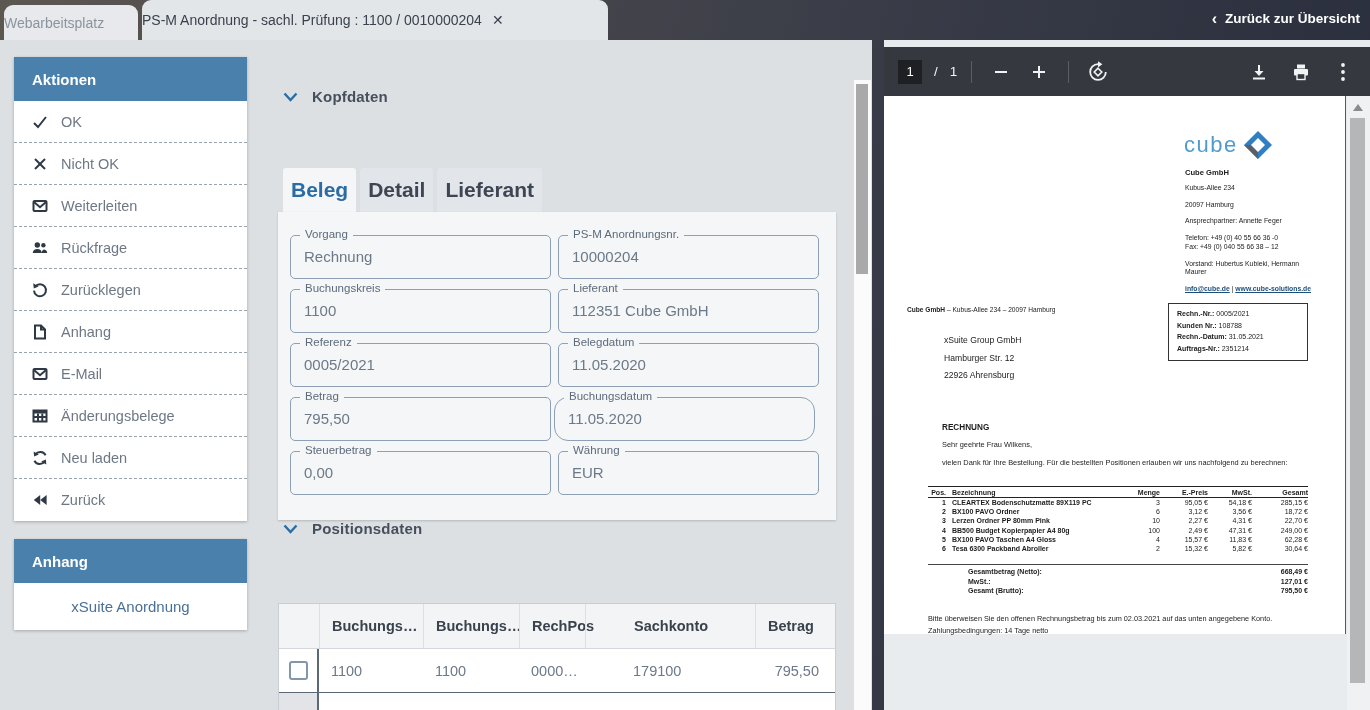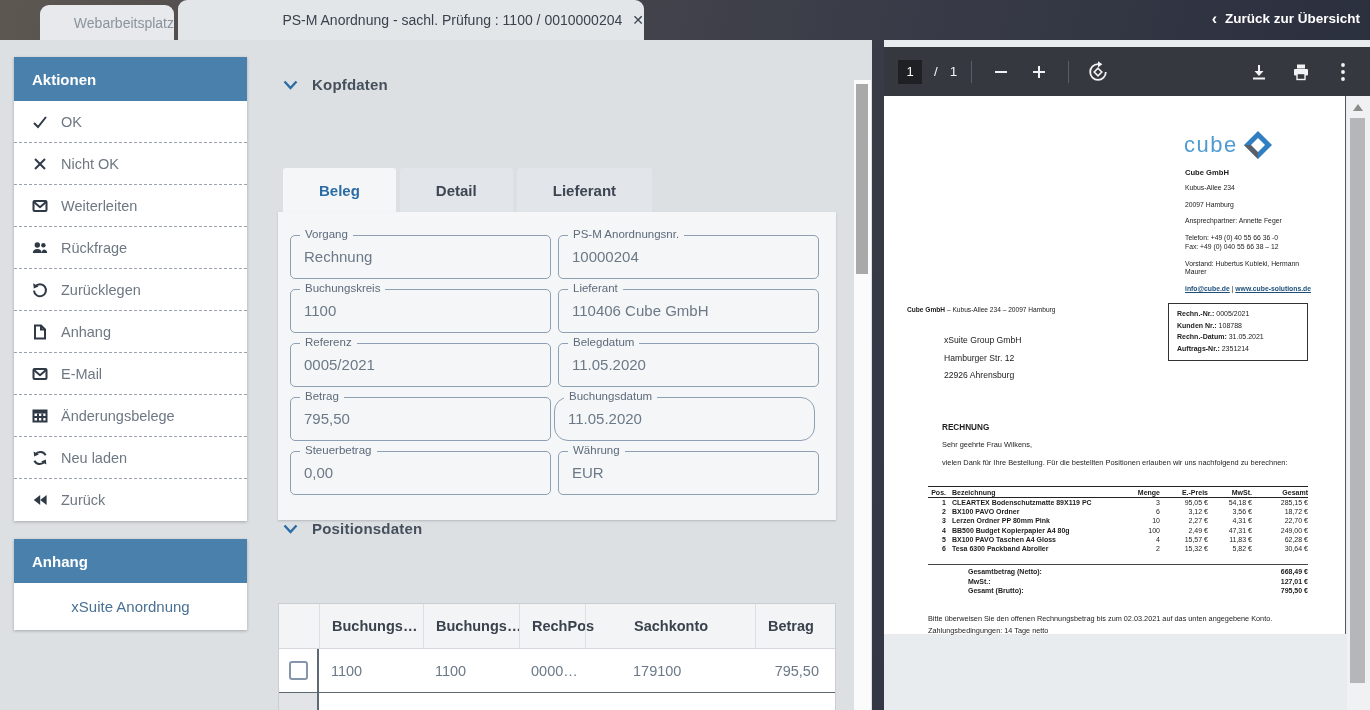--- a/index.html
+++ b/index.html
@@ -2,22 +2,22 @@
 <html><head>
 <meta charset="utf-8">
 <style>
   * { margin:0; padding:0; box-sizing:border-box; }
   html,body { width:1370px; height:710px; overflow:hidden;
     font-family:"Liberation Sans","DejaVu Sans",sans-serif; }
   body { background:linear-gradient(105deg,#5d5751 0%,#4e4b4e 20%,#3a3d48 55%,#262b3b 100%); position:relative; }
 
   
   .topbar { position:absolute; left:0; top:0; width:1370px; height:40px; }
-  .btab { position:absolute; display:flex; align-items:center; justify-content:flex-end;
-    border-radius:9px 9px 0 0; font-size:14px;margin-left:36px; }
+  .btab { position:absolute; display:flex; align-items:center; justify-content:flex-start;
+    border-radius:9px 9px 0 0; font-size:14px; }
   .btab-inactive { left:4px; top:5px; width:134px; height:35px; background:#e7e9ec; color:#8b939d; }
   .btab-active { left:142px; top:0; width:466px; height:40px; background:#e3e6e9; color:#39424d; font-weight:500; gap:10px; }
   .tab-close { font-weight:700; color:#39424d; font-size:14px; cursor:default; }
   .back-link { position:absolute; right:10px; top:11px; color:#fff; font-size:13.5px; font-weight:700; display:flex; gap:8px; align-items:center; }
   .back-chevron { font-size:16px; font-weight:700; line-height:13px; }
 
   
   .workspace { position:absolute; left:0; top:40px; width:872px; height:670px; background:#dce0e3; }
 
   
@@ -36,22 +36,22 @@
   .anhang-link-row { height:47px; display:flex; align-items:center; justify-content:center; }
   .anhang-link { color:#4a7195; font-size:15px; cursor:pointer; }
 
   
   .sec-head { position:absolute; display:flex; align-items:center; gap:14px; }
   .sec-title { font-size:15px; font-weight:700; color:#46505c; letter-spacing:.2px; }
   .chev { width:15px; height:10px; }
   .chev polyline { fill:none; stroke:#2b6ca5; stroke-width:2.4; }
 
   .ktabs { position:absolute; left:283px; top:128px; display:flex; gap:4px; }
-  .ktab { height:44px; padding:0 36px; display:flex; align-items:center; background:#e2e5e9;
-    font-size:15px; font-weight:700; color:#3d4652; border-radius:3px 3px 0 0; cursor:pointer; }
+  .ktab { height:44px; padding:0 8px; display:flex; align-items:center; background:#e2e5e9;
+    font-size:21px; font-weight:700; color:#3d4652; border-radius:3px 3px 0 0; cursor:pointer; }
   .ktab.active { background:#f5f6f7; color:#2b6ca5; }
 
   .form-panel { position:absolute; left:278px; top:172px; width:558px; height:308px; background:#f5f6f7;
     box-shadow:0 1px 2px rgba(0,0,0,.18); }
   .field { position:absolute; width:261px; height:44px; border:1px solid #8ea0b5; border-radius:5px; }
   .flabel { position:absolute; top:-8px; left:9px; font-size:11.5px; color:#5d6b7c; background:#f5f6f7; padding:0 5px; white-space:nowrap; }
   .fvalue { position:absolute; left:13px; top:12px; font-size:15px; color:#6b7988; white-space:nowrap; }
 
   
   .ptable { position:absolute; left:278px; top:563px; width:558px; border:1px solid #c9ced4; background:#fff; }
@@ -238,21 +238,21 @@
     </div>
   </div>
 
   <div class="side-panel panel-anhang">
     <div class="blue-head">Anhang</div>
     <div class="anhang-link-row">
       <span class="anhang-link">xSuite Anordnung</span>
     </div>
   </div>
 
-  <div class="sec-head" style="left:283px; top:36px;">
+  <div class="sec-head" style="left:283px; top:48px;">
     <svg class="chev" viewBox="0 0 15 10">
         <polyline points="1.5,1.5 7.5,8 13.5,1.5"></polyline>
       </svg>
     <span class="sec-title">Kopfdaten</span>
   </div>
 
   <div class="ktabs">
     <div class="ktab active">
         <span>Beleg</span>
       </div>
@@ -272,21 +272,21 @@
     <div class="field" style="left:280px;top:23px;">
       <span class="flabel">PS-M Anordnungsnr.</span>
       <span class="fvalue">10000204</span>
     </div>
     <div class="field" style="left:12px;top:77px;">
       <span class="flabel">Buchungskreis</span>
       <span class="fvalue">1100</span>
     </div>
     <div class="field" style="left:280px;top:77px;">
       <span class="flabel">Lieferant</span>
-      <span class="fvalue">110406 Cube GmbH</span>
+      <span class="fvalue">112351 Cube GmbH</span>
     </div>
     <div class="field" style="left:12px;top:131px;">
       <span class="flabel">Referenz</span>
       <span class="fvalue">0005/2021</span>
     </div>
     <div class="field" style="left:280px;top:131px;">
       <span class="flabel">Belegdatum</span>
       <span class="fvalue">11.05.2020</span>
     </div>
     <div class="field" style="left:12px;top:185px;">

